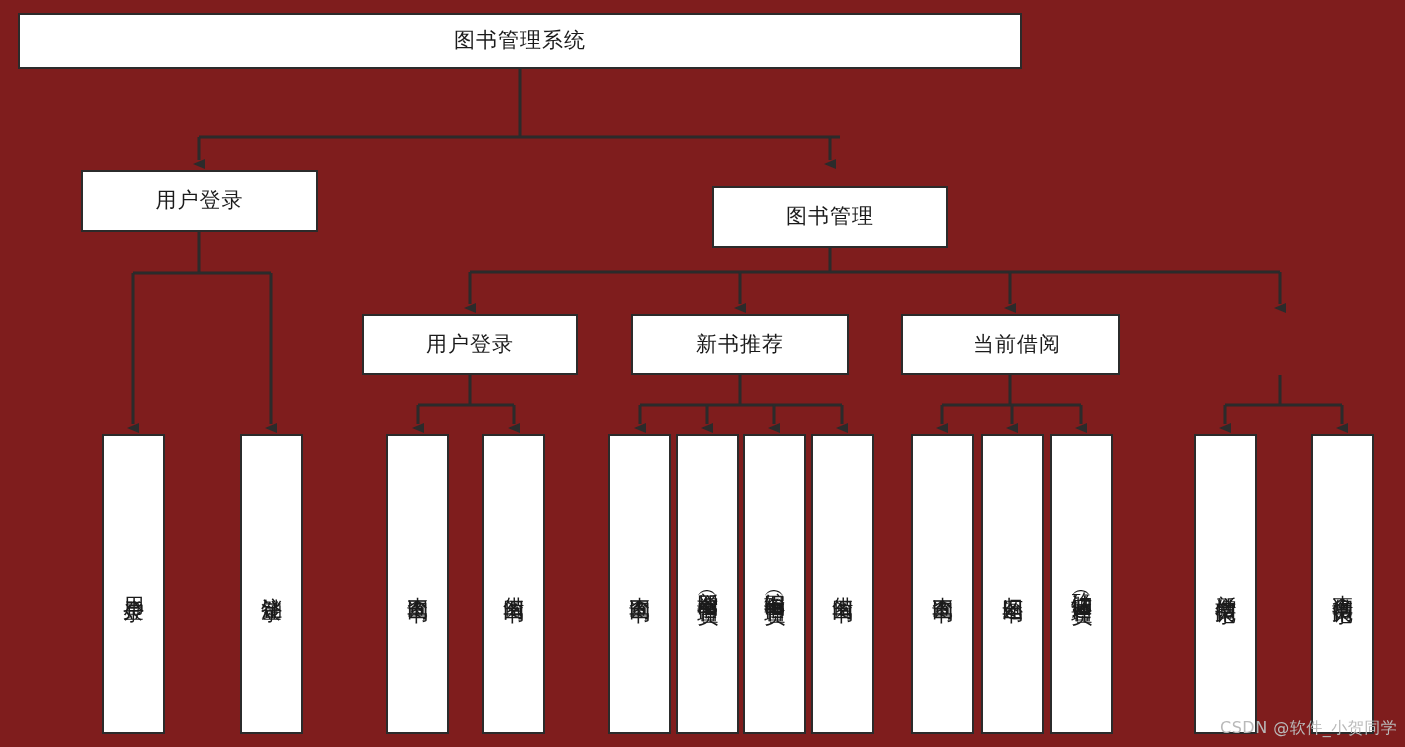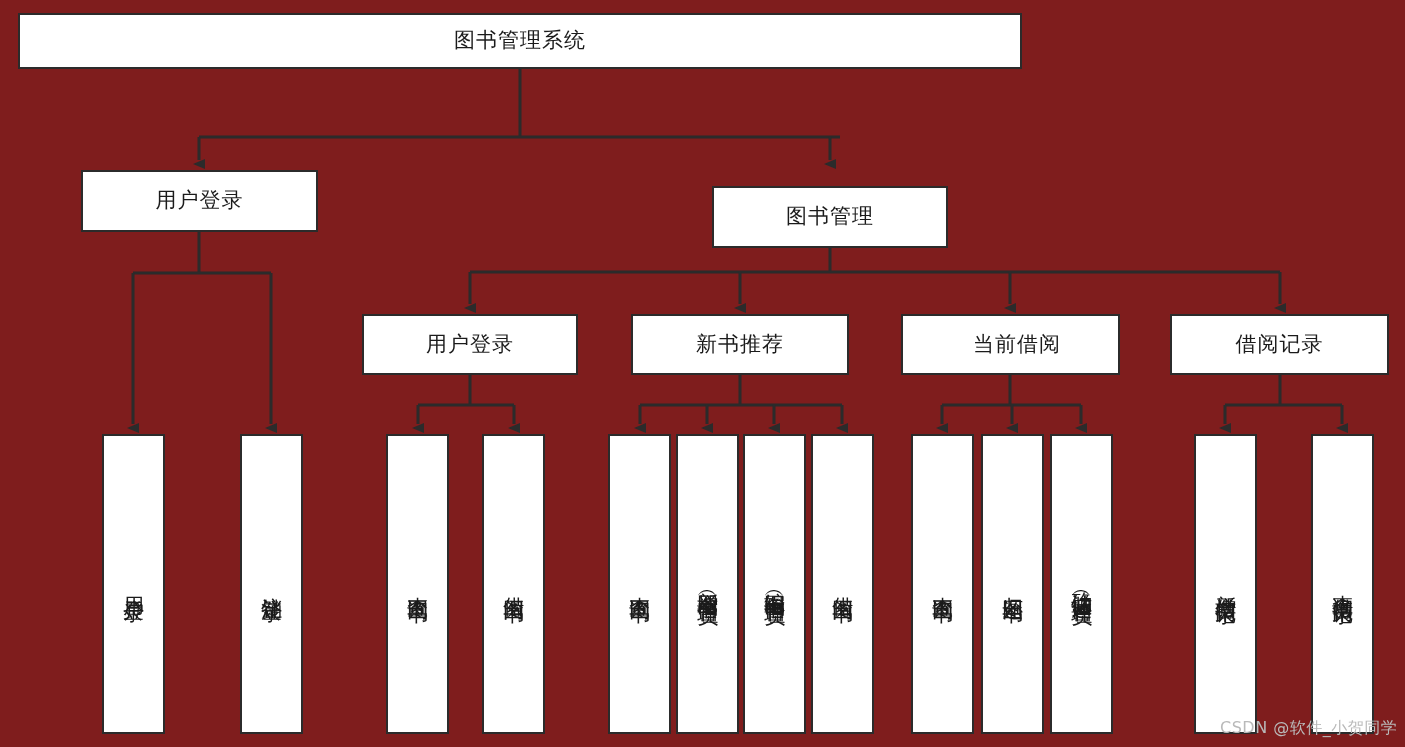--- a/index.html
+++ b/index.html
@@ -130,23 +130,20 @@
 
   <div class="node node-h" style="left:362px; top:314px; width:216px; height:61px;">
     <span class="label">用户登录</span>
   </div>
   <div class="node node-h" style="left:631px; top:314px; width:218px; height:61px;">
     <span class="label">新书推荐</span>
   </div>
   <div class="node node-h" style="left:901px; top:314px; width:219px; height:61px;padding-left:13px;">
     <span class="label">当前借阅</span>
   </div>
-  <div class="node node-h" style="left:1170px; top:314px; width:219px; height:61px;">
-    <span class="label">借阅记录</span>
-  </div>
 
   <div class="node node-v" style="left:102px; top:434px; width:63px; height:300px;">
     <span class="label">用户登录</span>
   </div>
   <div class="node node-v" style="left:240px; top:434px; width:63px; height:300px;">
     <span class="label">注销登录</span>
   </div>
 
   <div class="node node-v" style="left:386px; top:434px; width:63px; height:300px;">
     <span class="label">查询图书</span>

